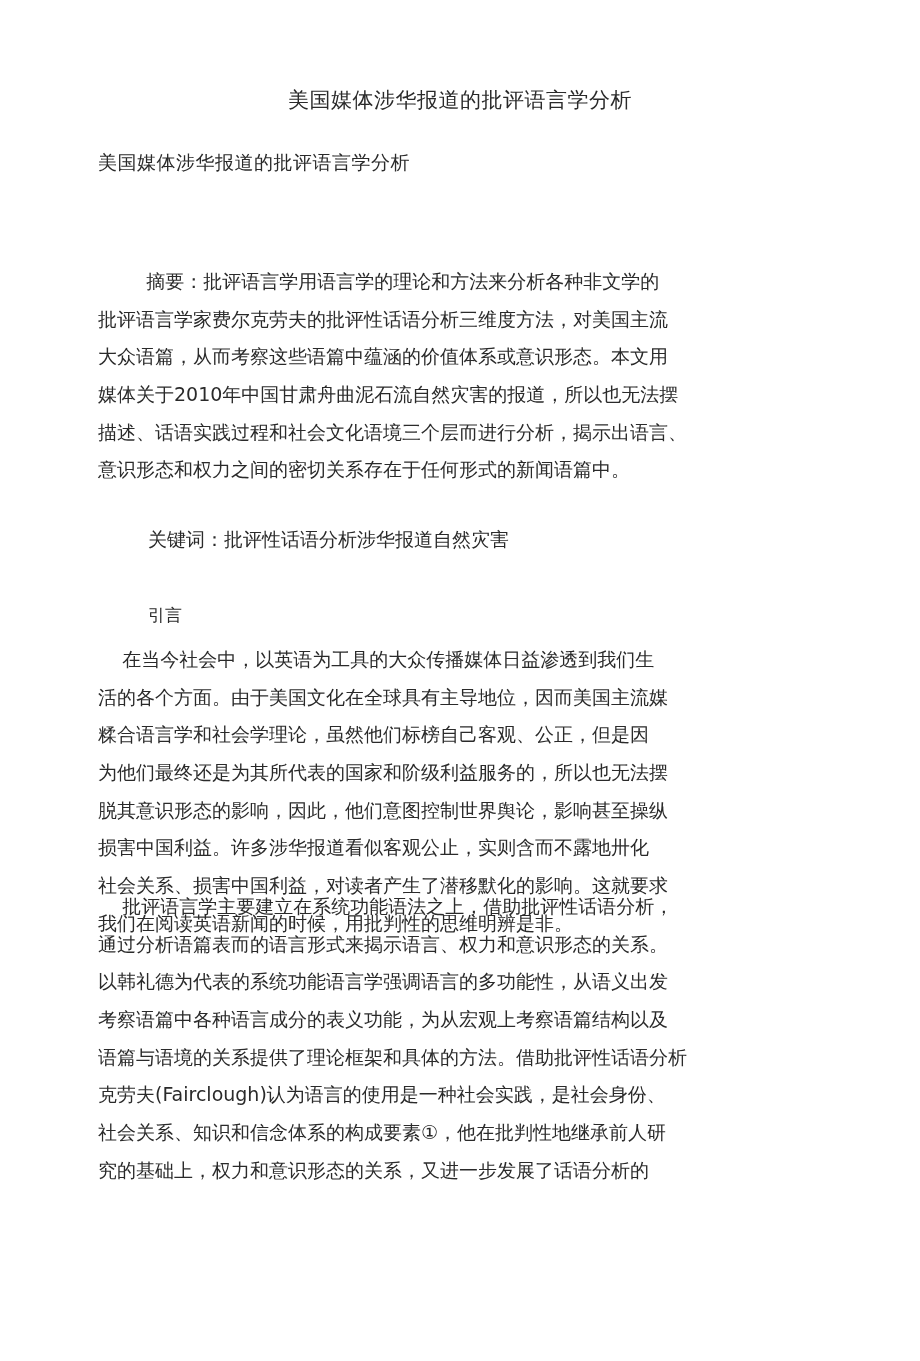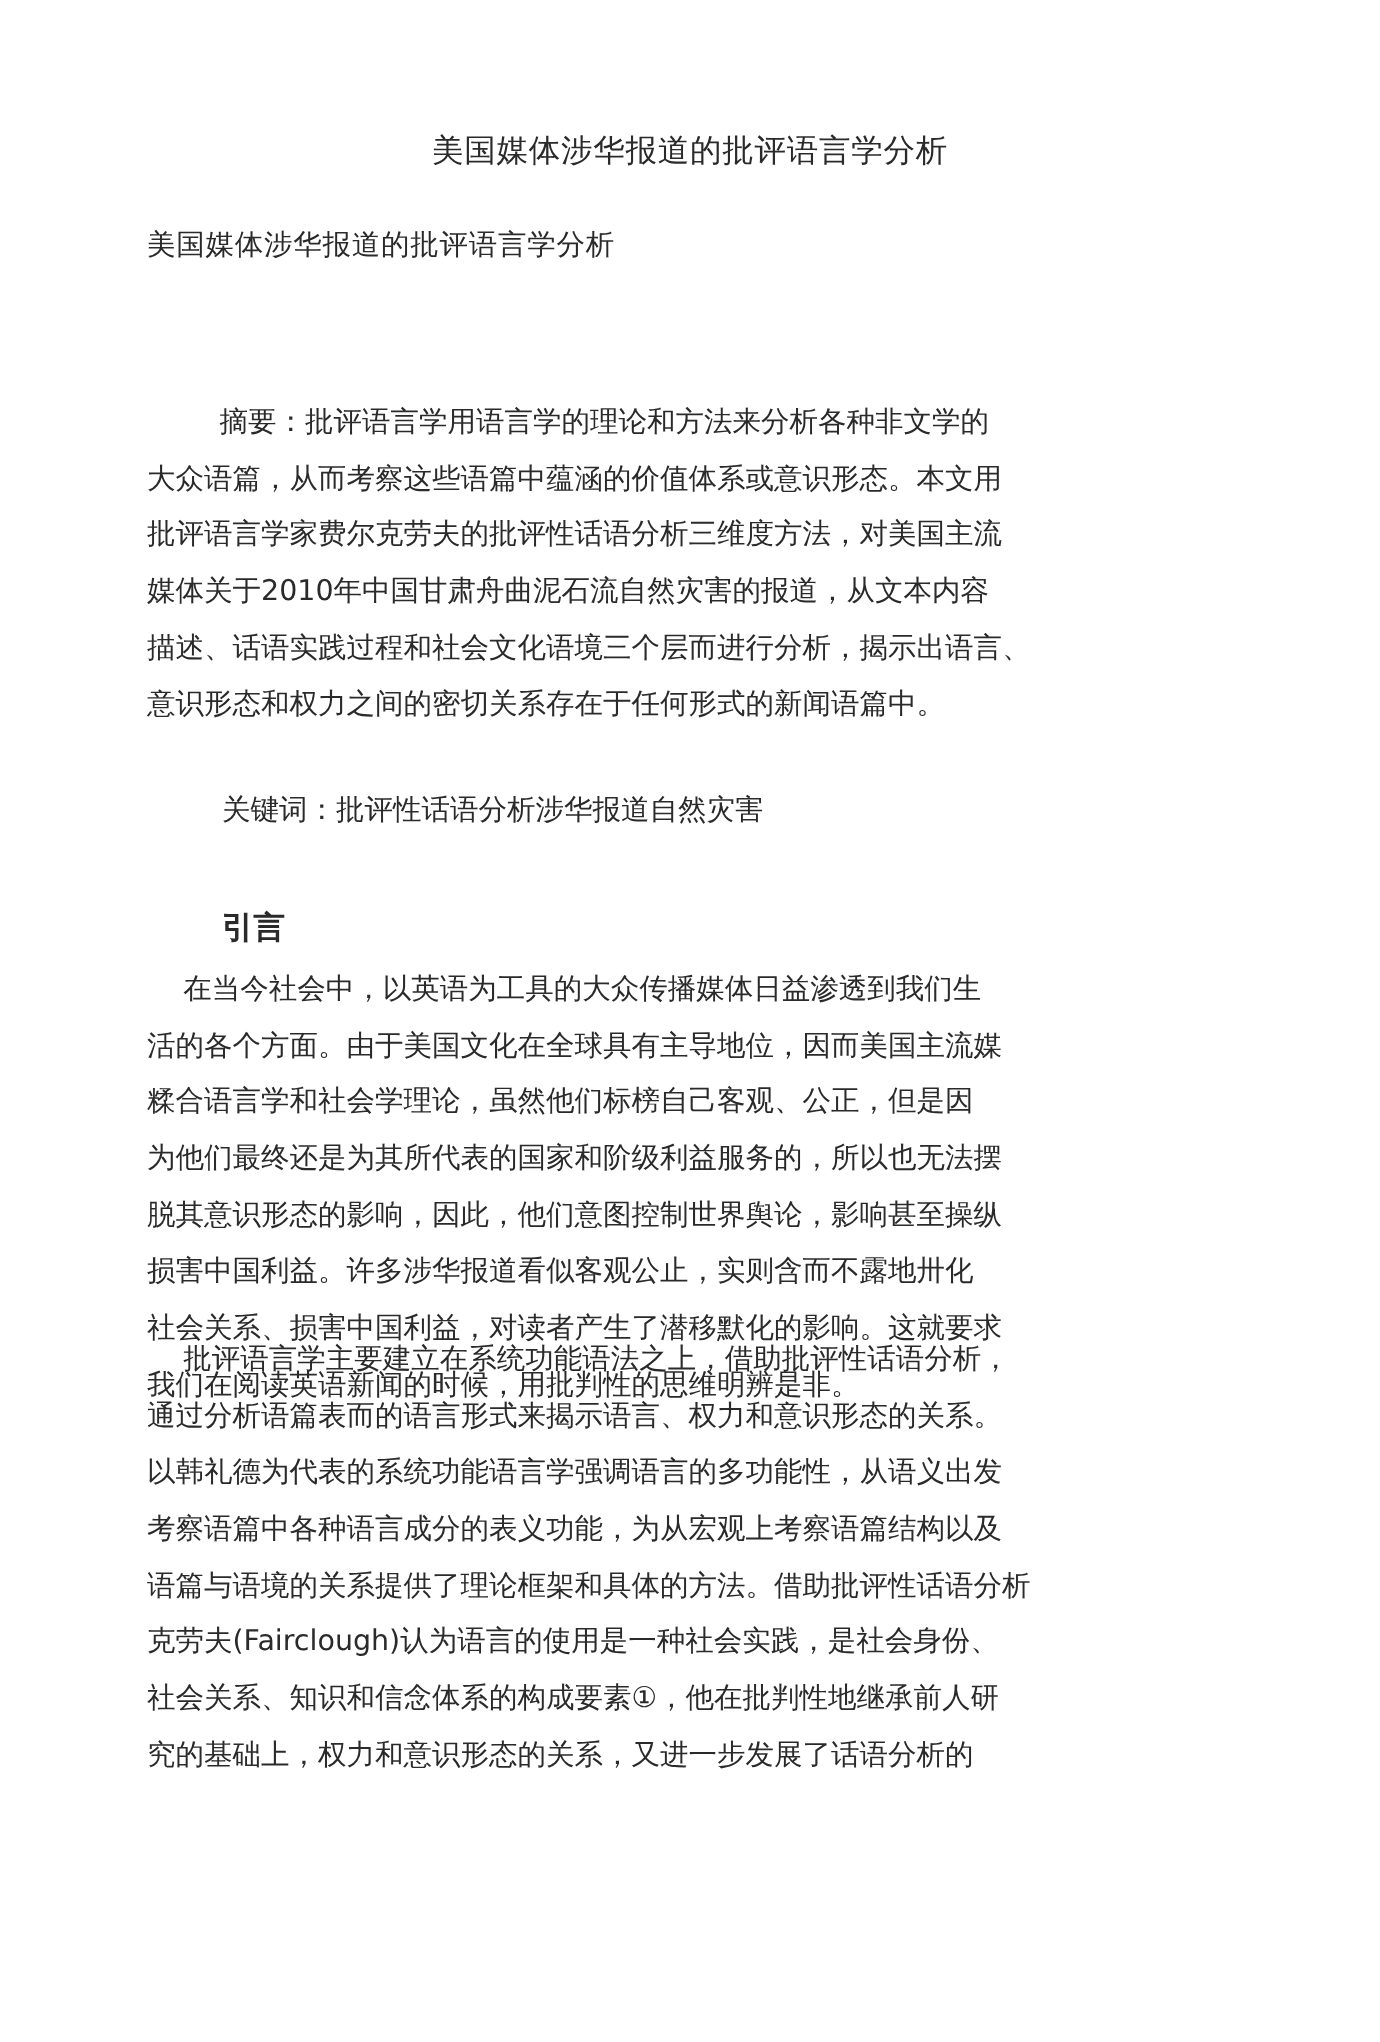--- a/index.html
+++ b/index.html
@@ -16,35 +16,35 @@
       position: absolute; top: 150px; left: 98px;
       font-size: 19px; letter-spacing: 0.5px;
     }
     .block {
       position: absolute; left: 98px; width: 680px;
       font-size: 19px; line-height: 37.7px;
     }
     .line { display: block; white-space: nowrap; height: 37.7px; }
     .abstract { top: 263px; }
     .keywords { top: 527px; left: 148px; font-size: 19px; position: absolute; }
-    .intro-heading { top: 604px; left: 148px; font-size: 21px; position: absolute; font-weight: bold; }
+    .intro-heading { top: 604px; left: 148px; font-size: 17px; position: absolute; }
     .para1 { top: 641px; }
     .para2 { top: 888px; }
   </style>
 </head>
 <body>
 
 <div class="title">美国媒体涉华报道的批评语言学分析</div>
 <div class="subtitle">美国媒体涉华报道的批评语言学分析</div>
 
 <div class="block abstract">
   <span class="line" style="white-space:pre">        摘要：批评语言学用语言学的理论和方法来分析各种非文学的</span>
+  <span class="line">批评语言学家费尔克劳夫的批评性话语分析三维度方法，对美国主流</span>
   <span class="line">大众语篇，从而考察这些语篇中蕴涵的价值体系或意识形态。本文用</span>
-  <span class="line">批评语言学家费尔克劳夫的批评性话语分析三维度方法，对美国主流</span>
-  <span class="line">媒体关于2010年中国甘肃舟曲泥石流自然灾害的报道，从文本内容</span>
+  <span class="line">媒体关于2010年中国甘肃舟曲泥石流自然灾害的报道，所以也无法摆</span>
   <span class="line">描述、话语实践过程和社会文化语境三个层而进行分析，揭示出语言、</span>
   <span class="line">意识形态和权力之间的密切关系存在于任何形式的新闻语篇中。</span>
 </div>
 
 <div class="keywords">关键词：批评性话语分析涉华报道自然灾害</div>
 <div class="intro-heading">引言</div>
 
 <div class="block para1">
   <span class="line" style="white-space:pre">    在当今社会中，以英语为工具的大众传播媒体日益渗透到我们生</span>
   <span class="line">活的各个方面。由于美国文化在全球具有主导地位，因而美国主流媒</span>

